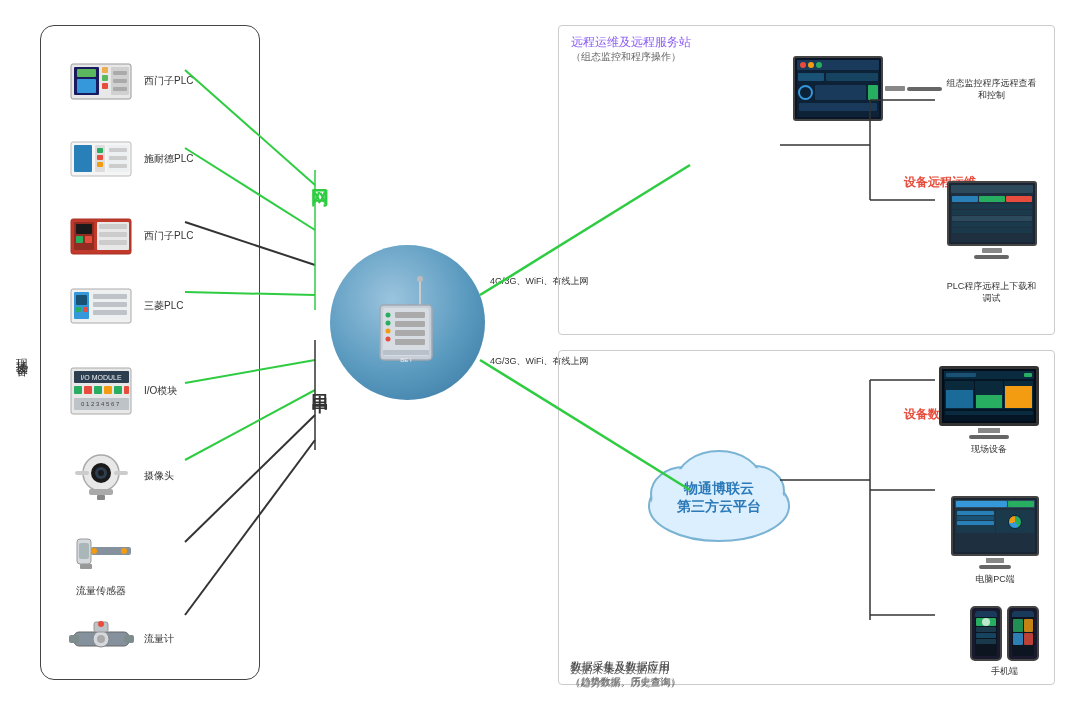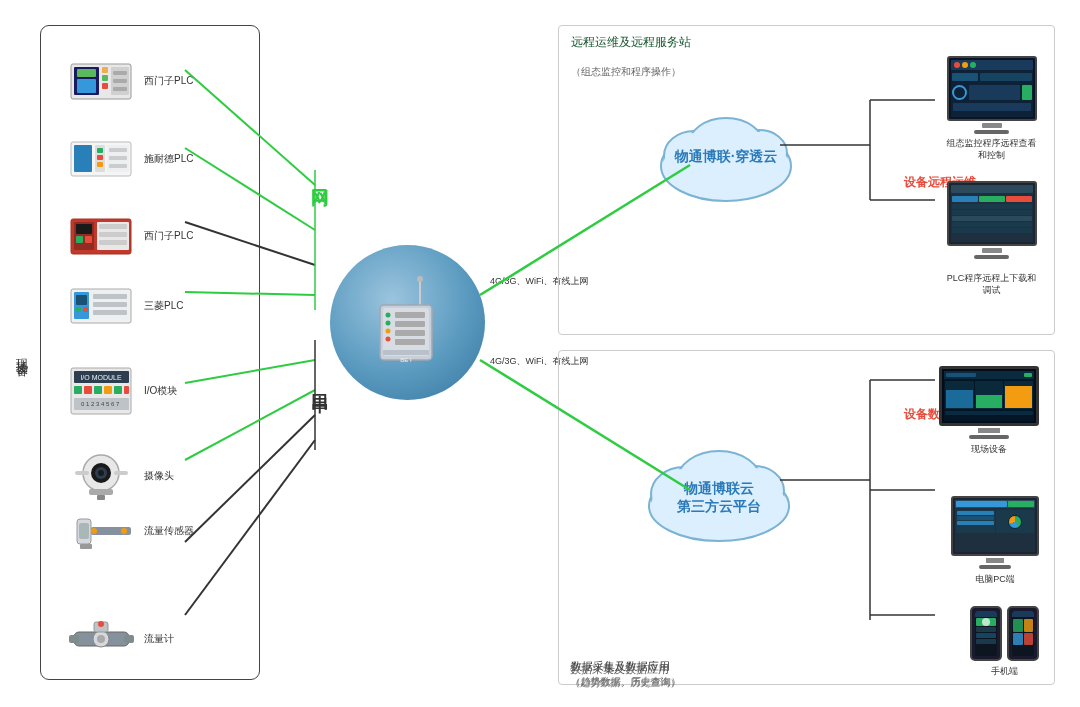--- a/index.html
+++ b/index.html
@@ -124,21 +124,21 @@
     <line x1="870" y1="380" x2="870" y2="620" stroke="#333" stroke-width="1.5"></line>
     <line x1="870" y1="380" x2="935" y2="380" stroke="#333" stroke-width="1.5"></line>
     <line x1="870" y1="490" x2="935" y2="490" stroke="#333" stroke-width="1.5"></line>
     <line x1="870" y1="615" x2="935" y2="615" stroke="#333" stroke-width="1.5"></line>
 
     <line x1="315" y1="170" x2="315" y2="310" stroke="#2ecc40" stroke-width="1.5"></line>
 
     <line x1="315" y1="340" x2="315" y2="450" stroke="#333" stroke-width="1.5"></line>
   </svg>
 
-  <div style="position:absolute; left:40px; top:25px; width:220px; height:655px; border:1.5px solid #444; border-radius:9px;">
+  <div style="position:absolute; left:40px; top:25px; width:220px; height:655px; border:1.5px solid #444; border-radius:14px;">
 
     <div style="position:absolute; left:-28px; top:50%; transform:translateY(-50%); writing-mode:vertical-rl; text-orientation:mixed; font-size:12px; color:#333; letter-spacing:2px;">
       现场设备
     </div>
 
     <div class="device-item" style="top:30px;">
       <div class="device-icon">
         <svg width="65" height="45" viewBox="0 0 65 45">
           <rect x="2" y="5" width="60" height="35" rx="2" fill="#e8e8e8" stroke="#999" stroke-width="1"></rect>
           <rect x="5" y="8" width="25" height="28" rx="1" fill="#1a1a5e"></rect>
@@ -238,21 +238,21 @@
           <rect x="35" y="20" width="8" height="8" rx="1" fill="#f39c12"></rect>
           <rect x="45" y="20" width="8" height="8" rx="1" fill="#27ae60"></rect>
           <rect x="55" y="20" width="5" height="8" rx="1" fill="#e74c3c"></rect>
           <rect x="5" y="32" width="55" height="12" rx="1" fill="#bdc3c7"></rect>
           <text x="12" y="40" font-size="6" fill="#444">0 1 2 3 4 5 6 7</text>
         </svg>
       </div>
       <span class="device-label">I/O模块</span>
     </div>
 
-    <div class="device-item" style="top:480px;">
+    <div class="device-item" style="top:500px;flex-direction:column;">
       <div class="device-icon">
         <svg width="65" height="45" viewBox="0 0 65 45">
           <rect x="8" y="10" width="14" height="25" rx="3" fill="#d5d8dc" stroke="#999" stroke-width="1"></rect>
           <rect x="10" y="14" width="10" height="16" rx="2" fill="#aab7b8"></rect>
           <rect x="22" y="18" width="40" height="8" rx="2" fill="#85929e"></rect>
           <circle cx="25" cy="22" r="3" fill="#f39c12"></circle>
           <circle cx="55" cy="22" r="3" fill="#f39c12"></circle>
           <rect x="11" y="35" width="12" height="5" rx="1" fill="#999"></rect>
         </svg>
       </div>
@@ -303,42 +303,27 @@
 
       <rect x="13" y="75" width="46" height="5" rx="1" fill="#b8c0ca"></rect>
       <text x="36" y="87" font-size="6" fill="#eee" text-anchor="middle">BE I</text>
     </svg>
   </div>
 
   <div style="position:absolute; left:490px; top:275px; font-size:9px; color:#333; white-space:nowrap;">4G/3G、WiFi、有线上网</div>
   <div style="position:absolute; left:490px; top:355px; font-size:9px; color:#333; white-space:nowrap;">4G/3G、WiFi、有线上网</div>
 
   <div style="position:absolute; left:558px; top:25px; width:497px; height:310px; border:1.5px solid #ccc; border-radius:4px;">
-    <div style="position:absolute; top:8px; left:12px; font-size:12px; color:#14532d;">远程运维及远程服务站</div>
-    <div style="position:absolute; top:24px; left:12px; font-size:10px; color:#666;margin-top:15px;">（组态监控和程序操作）</div>
+    <div style="position:absolute; top:8px; left:12px; font-size:12px; color:#8b5cf6;">远程运维及远程服务站</div>
+    <div style="position:absolute; top:24px; left:12px; font-size:10px; color:#666;">（组态监控和程序操作）</div>
 
     <div class="section-label" style="position:absolute; left:345px; top:148px; font-size:12px; color:#e74c3c; font-weight:bold;">设备远程运维</div>
 
-    <div style="position:absolute; left:95px; top:75px; width:145px; height:105px;">
-      <svg width="145" height="105" viewBox="0 0 145 105">
-
-        <ellipse cx="72" cy="65" rx="65" ry="35" fill="#dceffe" stroke="#7ab3d4" stroke-width="2"></ellipse>
-        <ellipse cx="40" cy="55" rx="30" ry="25" fill="#dceffe" stroke="#7ab3d4" stroke-width="2"></ellipse>
-        <ellipse cx="105" cy="52" rx="28" ry="23" fill="#dceffe" stroke="#7ab3d4" stroke-width="2"></ellipse>
-        <ellipse cx="72" cy="45" rx="38" ry="28" fill="#dceffe" stroke="#7ab3d4" stroke-width="2"></ellipse>
-
-        <ellipse cx="72" cy="65" rx="63" ry="33" fill="#dceffe"></ellipse>
-        <ellipse cx="40" cy="55" rx="28" ry="23" fill="#dceffe"></ellipse>
-        <ellipse cx="105" cy="52" rx="26" ry="21" fill="#dceffe"></ellipse>
-        <ellipse cx="72" cy="45" rx="36" ry="26" fill="#dceffe"></ellipse>
-        <text x="72" y="60" font-size="14" font-weight="bold" fill="#2c7bb8" text-anchor="middle" font-family="Microsoft YaHei, SimHei, Arial">物通博联·穿透云</text>
-      </svg>
-    </div>
-
-    <div style="position:absolute; right:15px; top:30px; display:flex; flex-direction:column; align-items:center; gap:2px;">
+
+    <div style="position:absolute; right:15px; top:30px; display:flex; flex-direction:row; align-items:center; gap:2px;">
       <div style="width:90px; height:65px; border:2.5px solid #444; border-radius:3px; background:#0a1628; position:relative; overflow:hidden;">
 
         <div style="position:absolute; top:2px; left:2px; right:2px; bottom:2px; background:#0d2137;">
           <div style="height:10px; background:#1a3a5c; margin-bottom:2px; border-radius:1px; display:flex; align-items:center; padding:0 3px;">
             <div style="width:6px; height:6px; border-radius:50%; background:#e74c3c; margin-right:2px;"></div>
             <div style="width:6px; height:6px; border-radius:50%; background:#f39c12; margin-right:2px;"></div>
             <div style="width:6px; height:6px; border-radius:50%; background:#27ae60;"></div>
           </div>
           <div style="display:flex; gap:2px; padding:1px;">
             <div style="flex:1; height:8px; background:#1a5276; border-radius:1px;"></div>
@@ -368,21 +353,21 @@
           </div>
           <div style="height:5px; background:#1a3a4c; margin:1px; border-radius:1px;"></div>
           <div style="height:5px; background:#1a3a4c; margin:1px; border-radius:1px;"></div>
           <div style="height:5px; background:#2c4a5c; margin:1px; border-radius:1px;"></div>
           <div style="height:5px; background:#1a3a4c; margin:1px; border-radius:1px;"></div>
           <div style="height:5px; background:#1a3a4c; margin:1px; border-radius:1px;"></div>
         </div>
       </div>
       <div style="width:20px; height:5px; background:#888; border-radius:1px;"></div>
       <div style="width:35px; height:4px; background:#666; border-radius:2px;"></div>
-      <div style="font-size:9px; color:#333; text-align:center; max-width:95px; line-height:1.3; margin-top:12px;">PLC程序远程上下载和调试</div>
+      <div style="font-size:9px; color:#333; text-align:center; max-width:95px; line-height:1.3; margin-top:20px;">PLC程序远程上下载和调试</div>
     </div>
   </div>
 
   <div style="position:absolute; left:558px; top:350px; width:497px; height:335px; border:1.5px solid #ccc; border-radius:4px;">
     <div style="position:absolute; bottom:10px; left:12px; font-size:11px; color:#333;">数据采集及数据应用</div>
     <div style="position:absolute; bottom:-5px; left:12px; font-size:10px; color:#666;">（趋势数据、历史查询）</div>
 
     <div class="section-label" style="position:absolute; left:345px; top:55px; font-size:12px; color:#e74c3c; font-weight:bold;">设备数据监控</div>
 
     <div style="position:absolute; left:80px; top:80px; width:160px; height:115px;">

